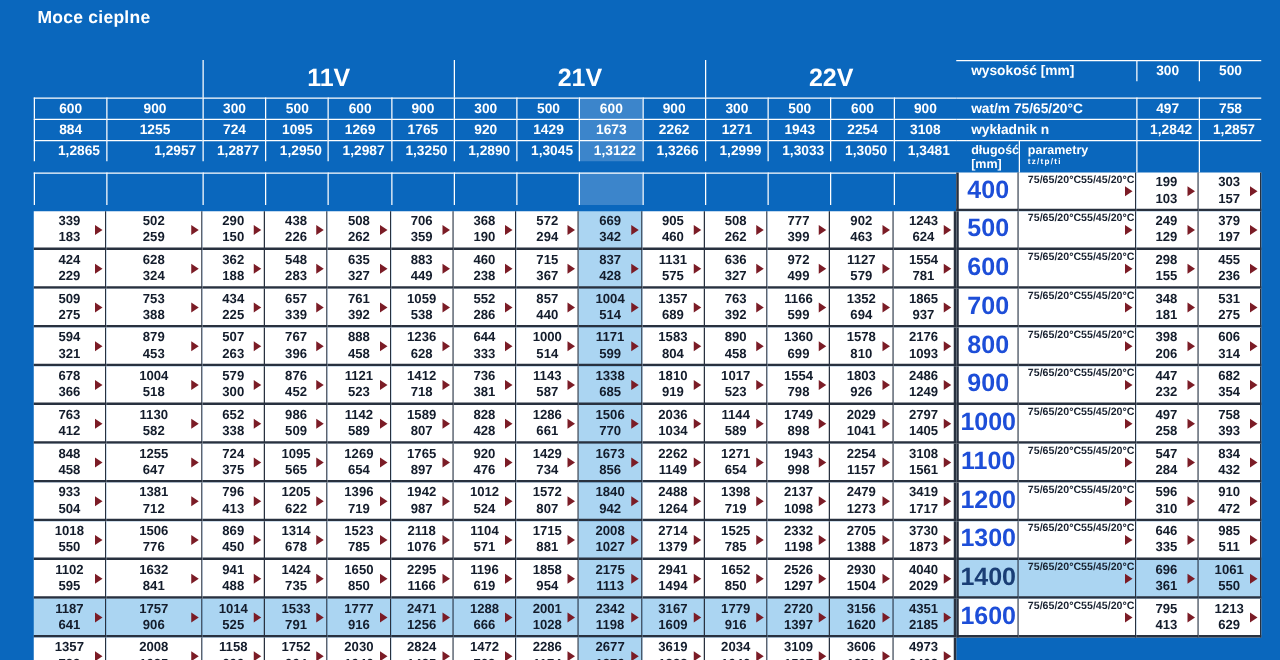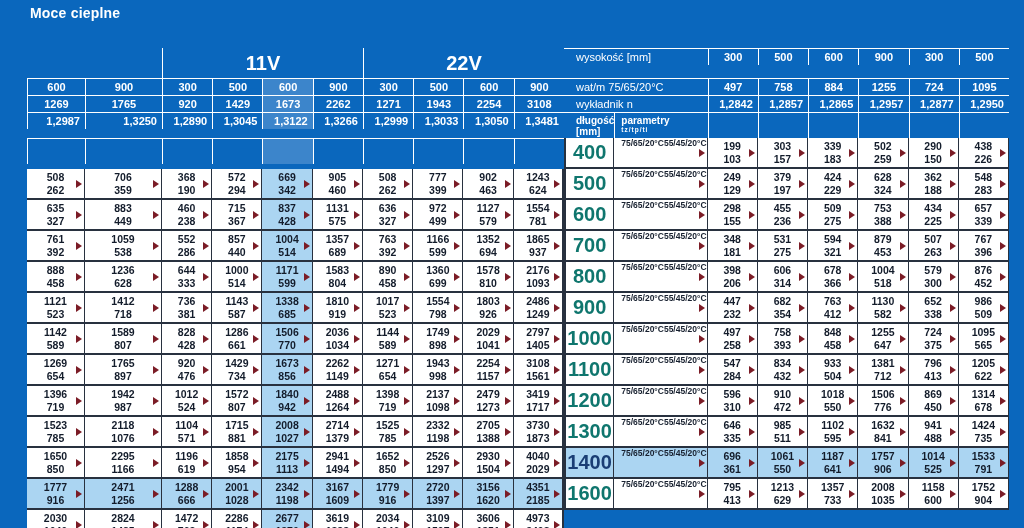--- a/index.html
+++ b/index.html
@@ -25,21 +25,21 @@
   .group{
     grid-column:span 4;height:30px;
     display:flex;align-items:center;justify-content:center;
     color:#fff;font-size:20px;font-weight:bold;
     border-left:1px solid #fff;
     text-align:center;
   }
   .hlabel{
     grid-column:span 2;height:17px;
     display:flex;align-items:center;
-    padding-left:12px;color:#fff;font-size:11px;font-weight:normal;
+    padding-left:12px;color:#fff;font-size:11px;font-weight:bold;
     border-top:1px solid #fff;
   }
   .hval{
     height:17px;display:flex;align-items:center;justify-content:center;
     color:#fff;font-size:11px;font-weight:bold;
     border-top:1px solid #fff;border-left:1px solid #fff;
   }
   .hval.right{justify-content:flex-end;padding-right:5px;}
   .plabel{
     height:26px;display:flex;flex-direction:column;justify-content:flex-start;
@@ -49,21 +49,21 @@
   .plabel.second{border-left:1px solid #fff;padding-left:6px;}
   .psym{font-size:6.5px;line-height:7px;letter-spacing:1px;}
   .hempty{
     height:26px;border-top:1px solid #fff;border-left:1px solid #fff;
   }
   .hl-blue{background:#3c85cb;}
   
   .dnum{
     background:#fff;height:31px;
     display:flex;align-items:center;justify-content:center;
-    color:#0f766e;font-size:20px;font-weight:bold;
+    color:#1d4ed8;font-size:20px;font-weight:bold;
     border-left:2px solid #28313f;border-bottom:2px solid #28313f;
     border-right:1px solid #28313f;
   }
   .dparam{
     background:#fff;height:31px;position:relative;
     display:flex;flex-direction:row;justify-content:center;
     padding-left:7px;color:#17202f;font-size:8.5px;font-weight:bold;line-height:10.5px;
     border-bottom:2px solid #28313f;border-right:1px solid #28313f;
   }
   .dval{
@@ -83,20 +83,21 @@
   .hl-light.dnum{color:#1a3e75;}
 </style>
 </head>
 <body>
 
 <div class="title">Moce cieplne</div>
 
 <div class="tbl">
     <div class="cell corner"></div>
     <div class="cell group">11V</div>
+    <div class="cell group">21V</div>
     <div class="cell group">22V</div>
     <div class="cell hlabel">wysokość [mm]</div>
     <div class="cell hval">300</div>
     <div class="cell hval">500</div>
     <div class="cell hval">600</div>
     <div class="cell hval">900</div>
     <div class="cell hval">300</div>
     <div class="cell hval">500</div>
     <div class="cell hval">600</div>
     <div class="cell hval">900</div>

